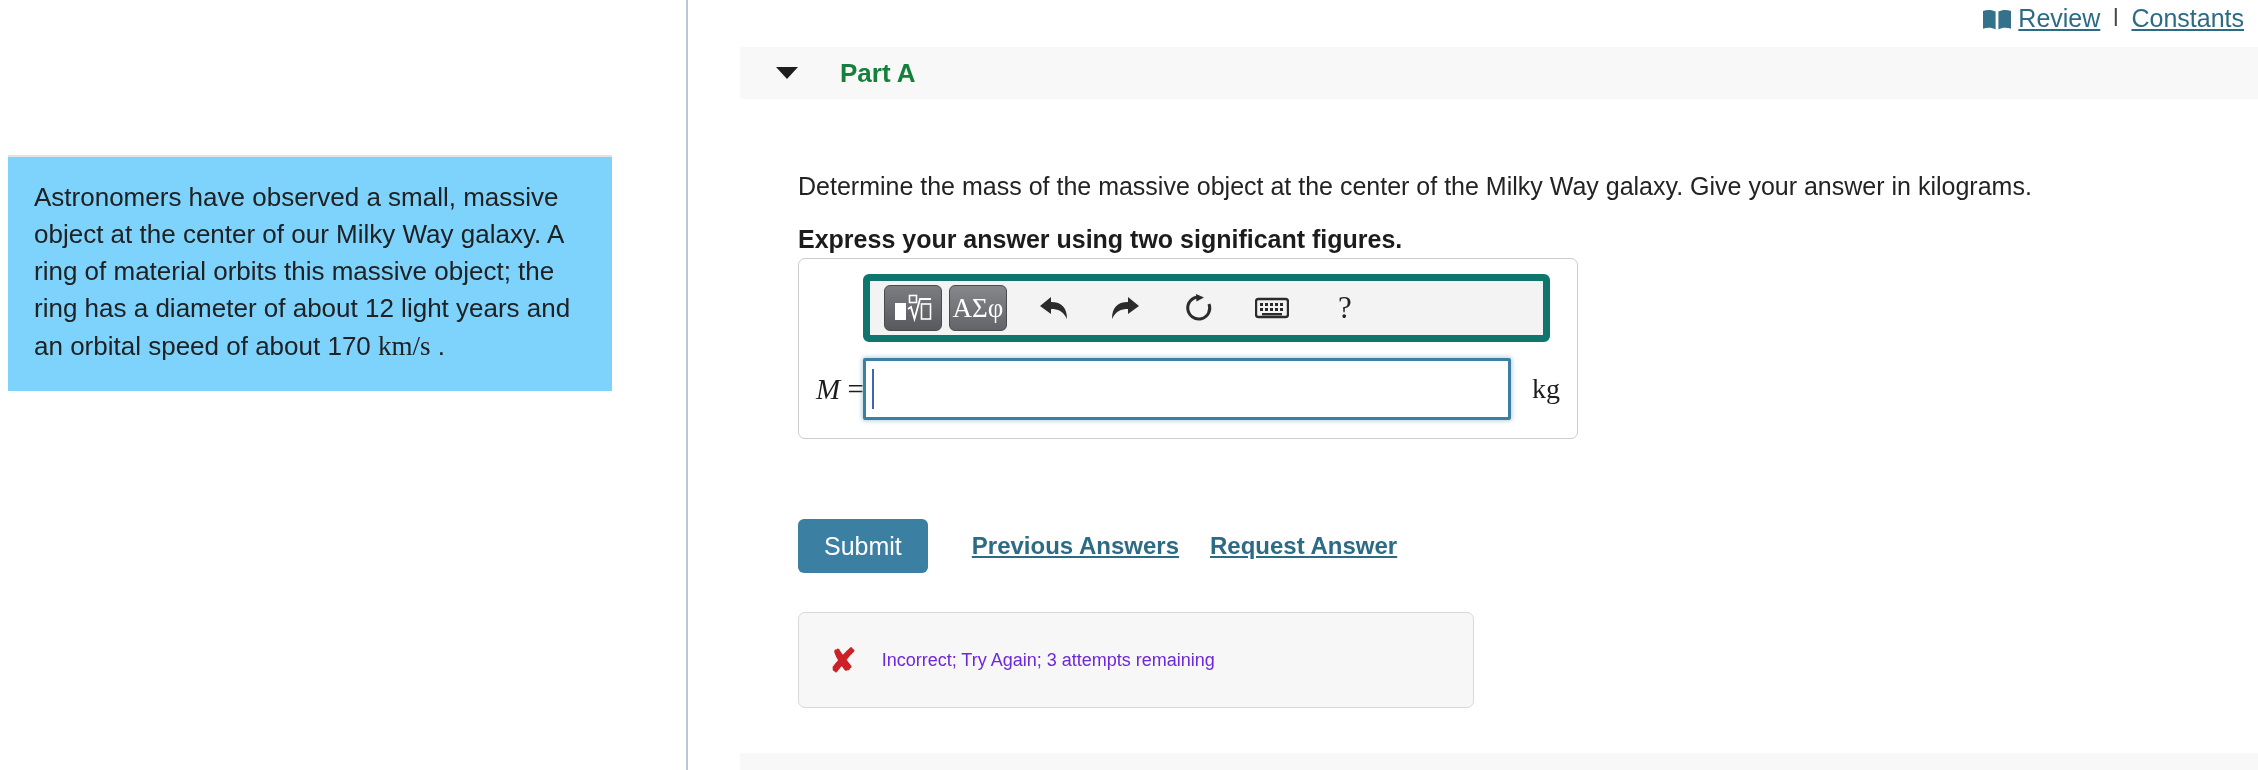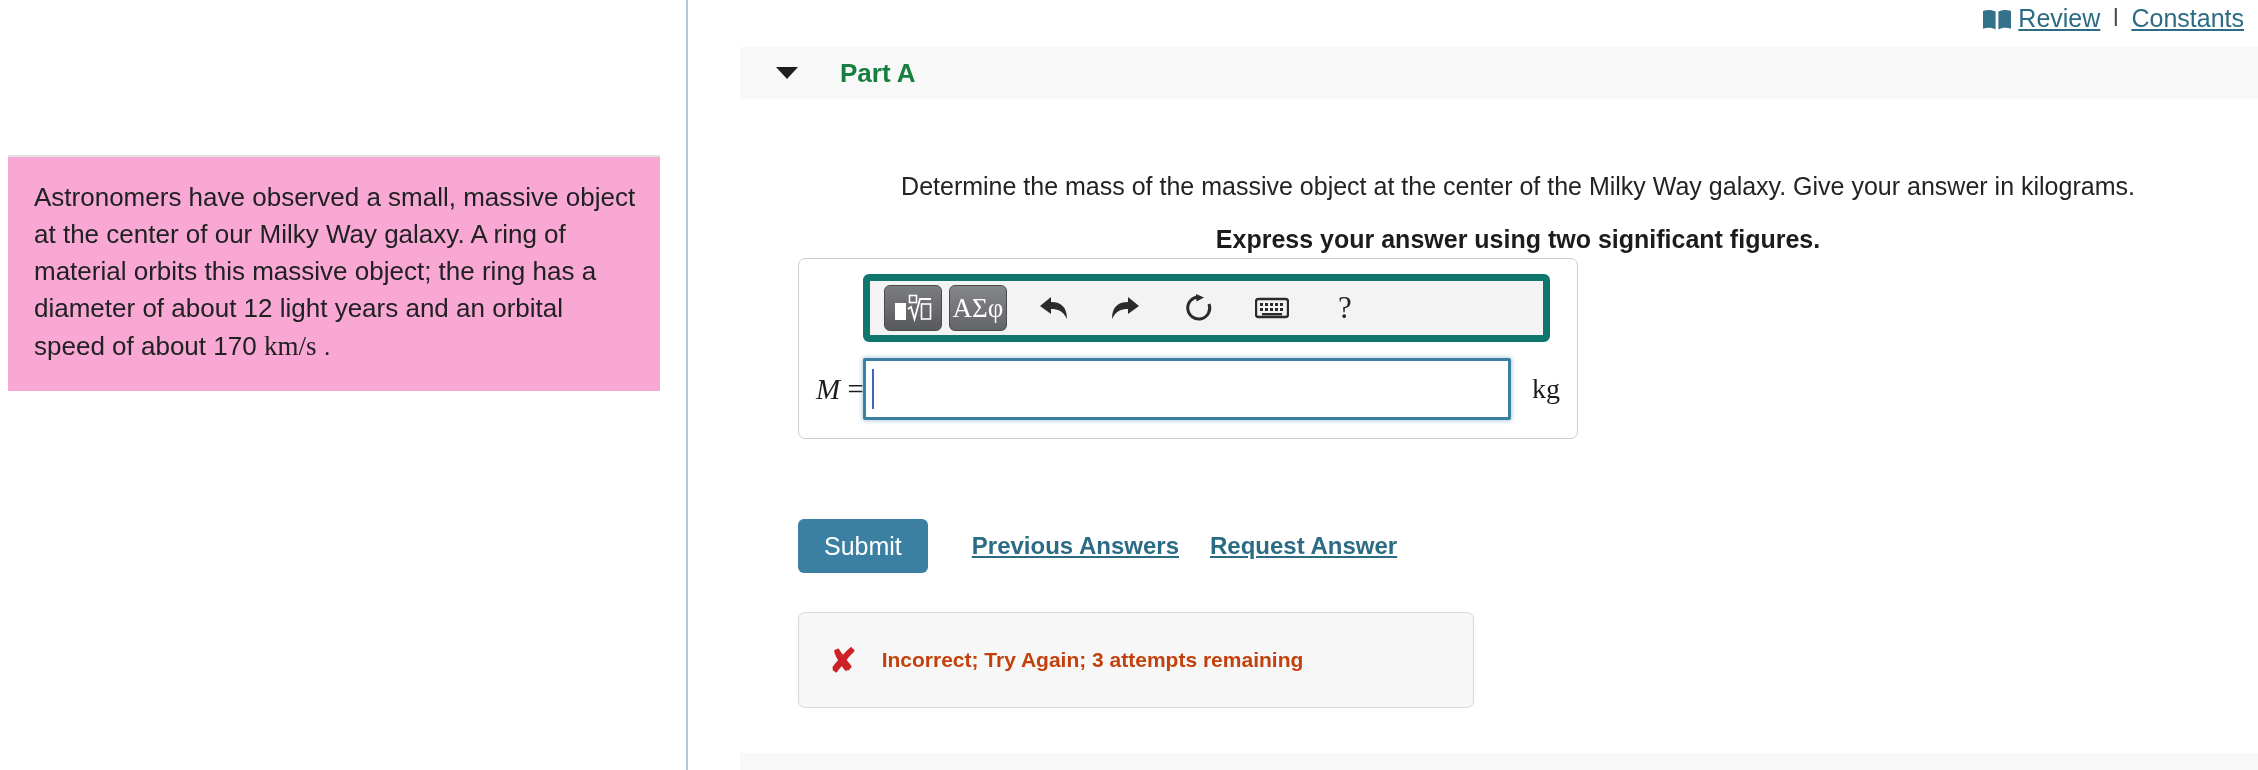--- a/index.html
+++ b/index.html
@@ -21,22 +21,22 @@
   
   #left-pane {
     position: absolute;
     left: 0; top: 0;
     width: 686px; height: 770px;
     background: #ffffff;
   }
   #problem-statement {
     position: absolute;
     left: 8px; top: 155px;
-    width: 652px;
-    background: #f9a8d4;
+    width: 604px;
+    background: #7dd3fc;
     border-top: 2px solid #e2e4e4;
     padding: 22px 24px 26px 26px;
     color: #202122;
     font-size: 26px;
     line-height: 1.42;
   }
   .math-serif {
     font-family: "Liberation Serif", serif;
     font-size: 27px;
   }
@@ -101,21 +101,20 @@
     font-size: 26px;
     font-weight: bold;
     color: #15803d;
   }
 
   
   #question-body {
     position: absolute;
     left: 110px; top: 170px;
     width: 1440px;
-    text-align: center;
   }
   #question-prompt {
     font-size: 25px;
     color: #232323;
     line-height: 1.35;
   }
   #question-instruction {
     margin-top: 21px;
     font-size: 25px;
     font-weight: bold;
@@ -269,23 +268,23 @@
     padding-left: 30px;
   }
   #feedback-cross {
     color: #cc2127;
     font-size: 33px;
     font-weight: bold;
     line-height: 1;
     margin-right: 25px;
   }
   #feedback-text {
-    font-size: 21px;
-    font-weight: bold;
-    color: #c2410c;
+    font-size: 18px;
+    font-weight: normal;
+    color: #6d28d9;
   }
 
   
   #next-section-strip {
     position: absolute;
     left: 52px; top: 753px;
     width: 1518px; height: 17px;
     background: #f8f8f8;
   }
 </style>

